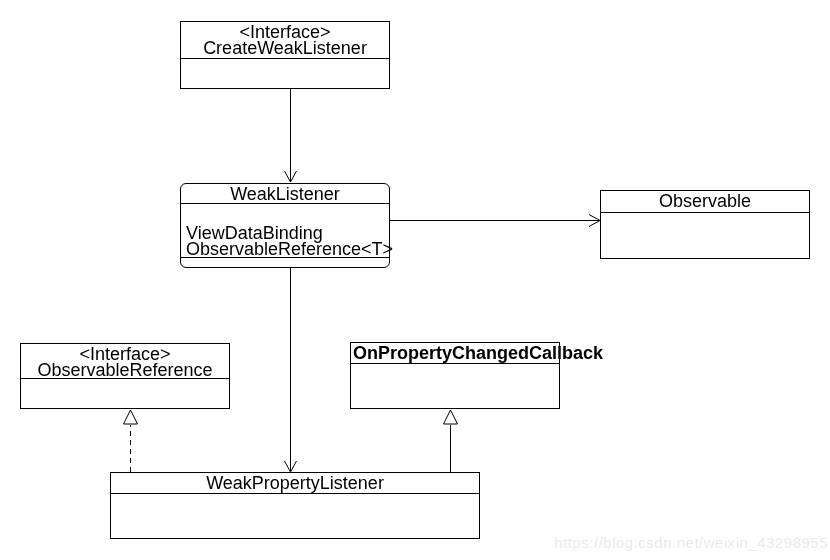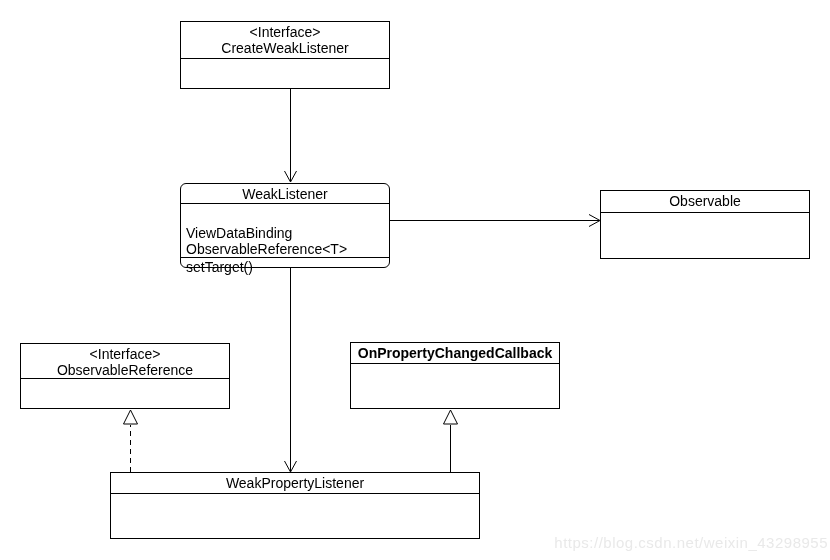--- a/index.html
+++ b/index.html
@@ -17,21 +17,21 @@
     position: absolute;
     left: 0; top: 0;
     width: 830px; height: 560px;
     pointer-events: none;
   }
   .uml-box {
     position: absolute;
     box-sizing: border-box;
     border: 1px solid #000000;
     background: #ffffff;
-    font-size: 14px;
+    font-size: 18px;
     line-height: 16px;
     display: flex;
     flex-direction: column;
   }
   .uml-title {
     box-sizing: border-box;
     border-bottom: 1px solid #000000;
     text-align: center;
     padding: 2px 2px 1px 2px;
     flex: 0 0 auto;
@@ -110,23 +110,20 @@
   </div>
 
   <div class="uml-box box-wl">
     <div class="uml-title">
       <div>WeakListener</div>
     </div>
     <div class="uml-section uml-fields divided">
       <div>ViewDataBinding</div>
       <div>ObservableReference&lt;T&gt;</div>
     </div>
-    <div class="uml-section uml-fill">
-      <div>setTarget()</div>
-    </div>
   </div>
 
   <div class="uml-box box-obs">
     <div class="uml-title">
       <div>Observable</div>
     </div>
     <div class="uml-section uml-fill"></div>
   </div>
 
   <div class="uml-box box-or">

